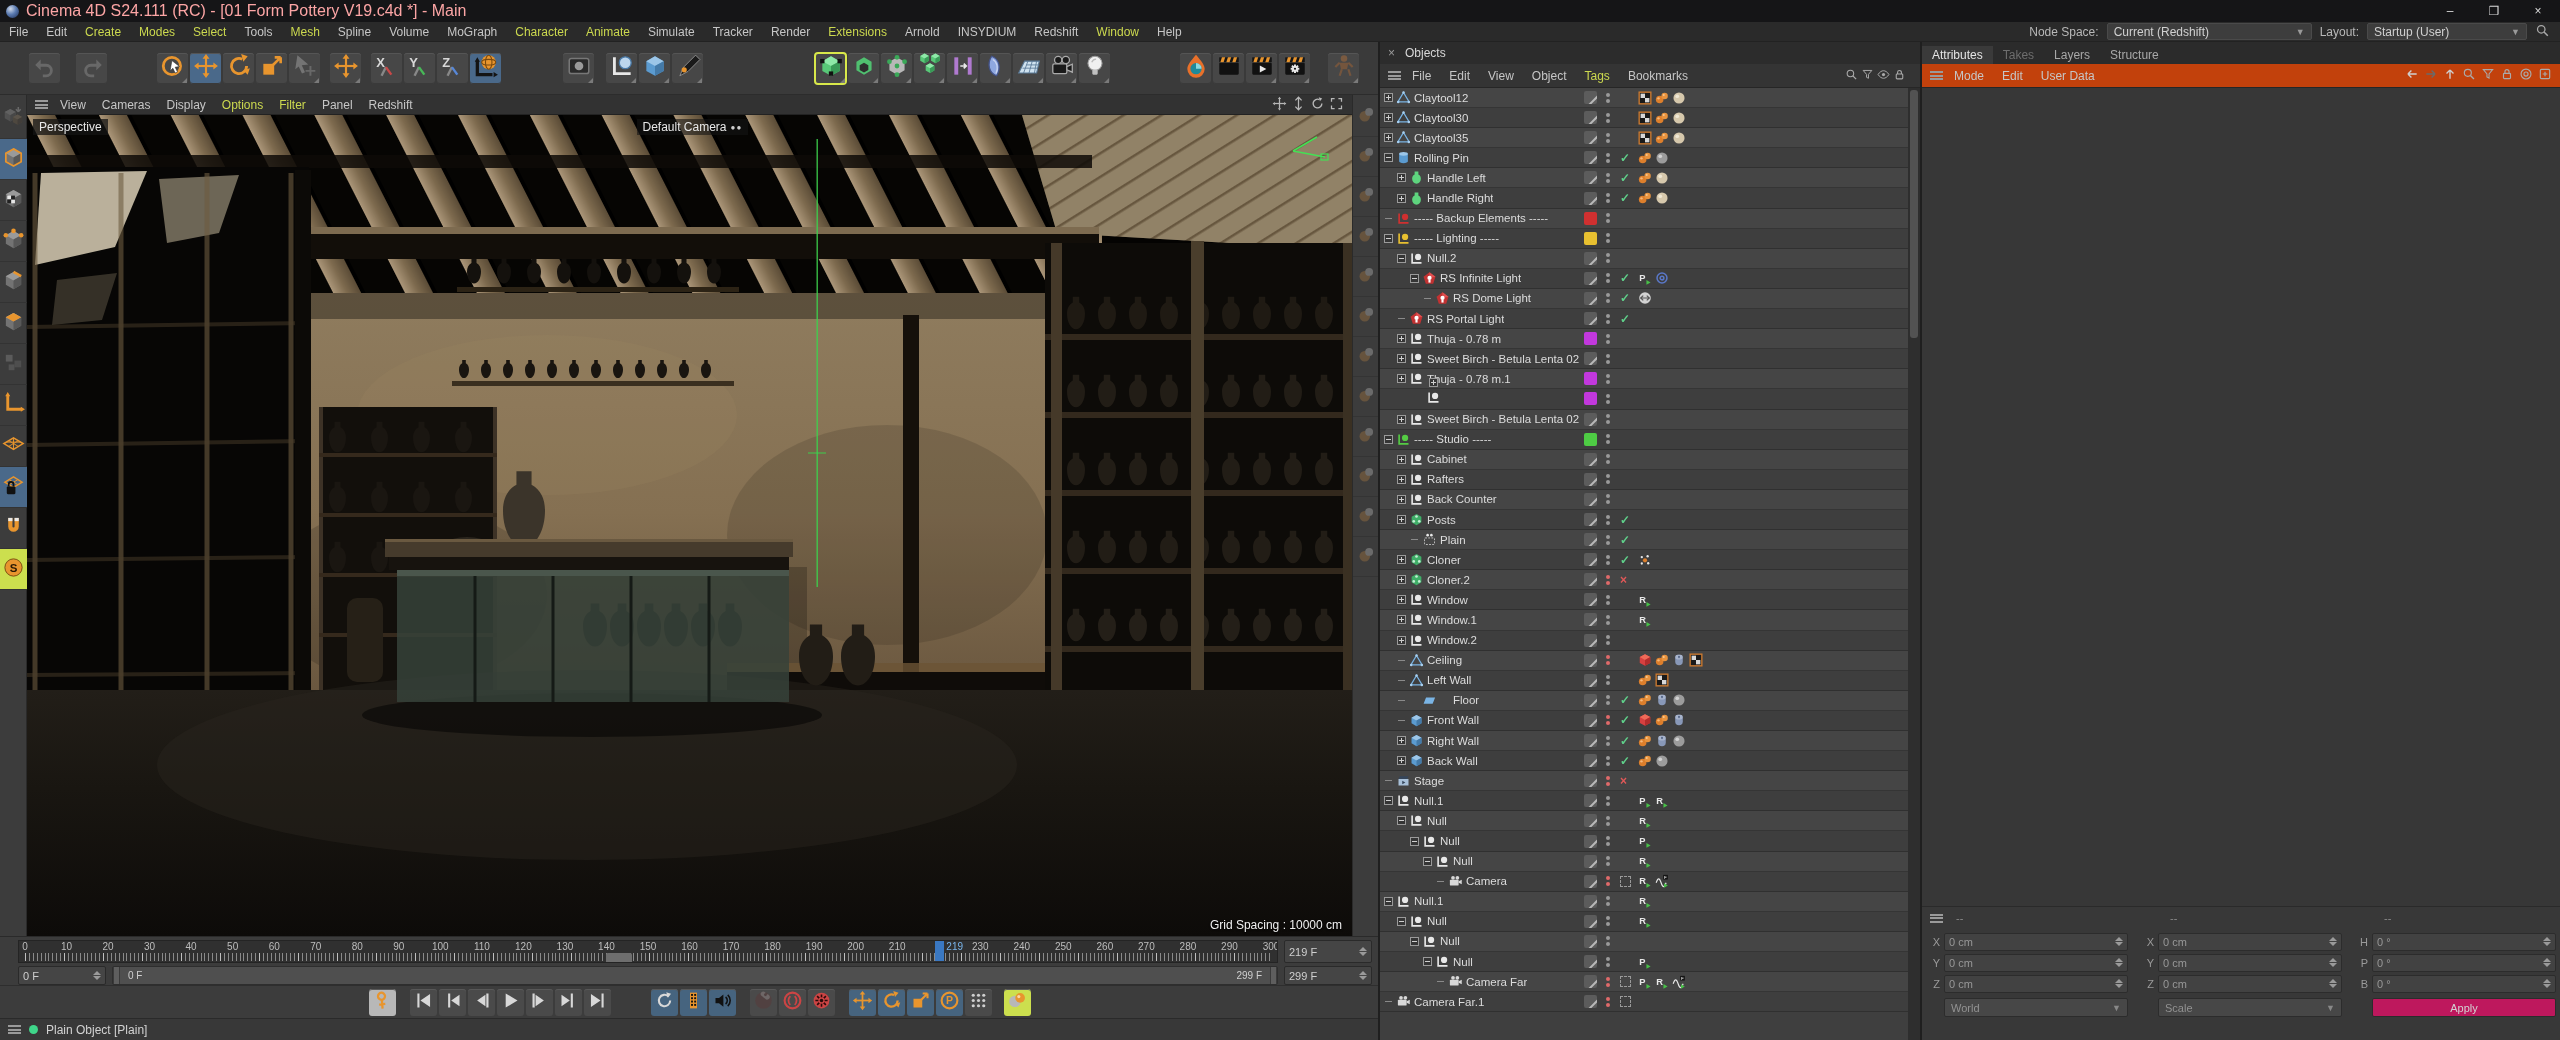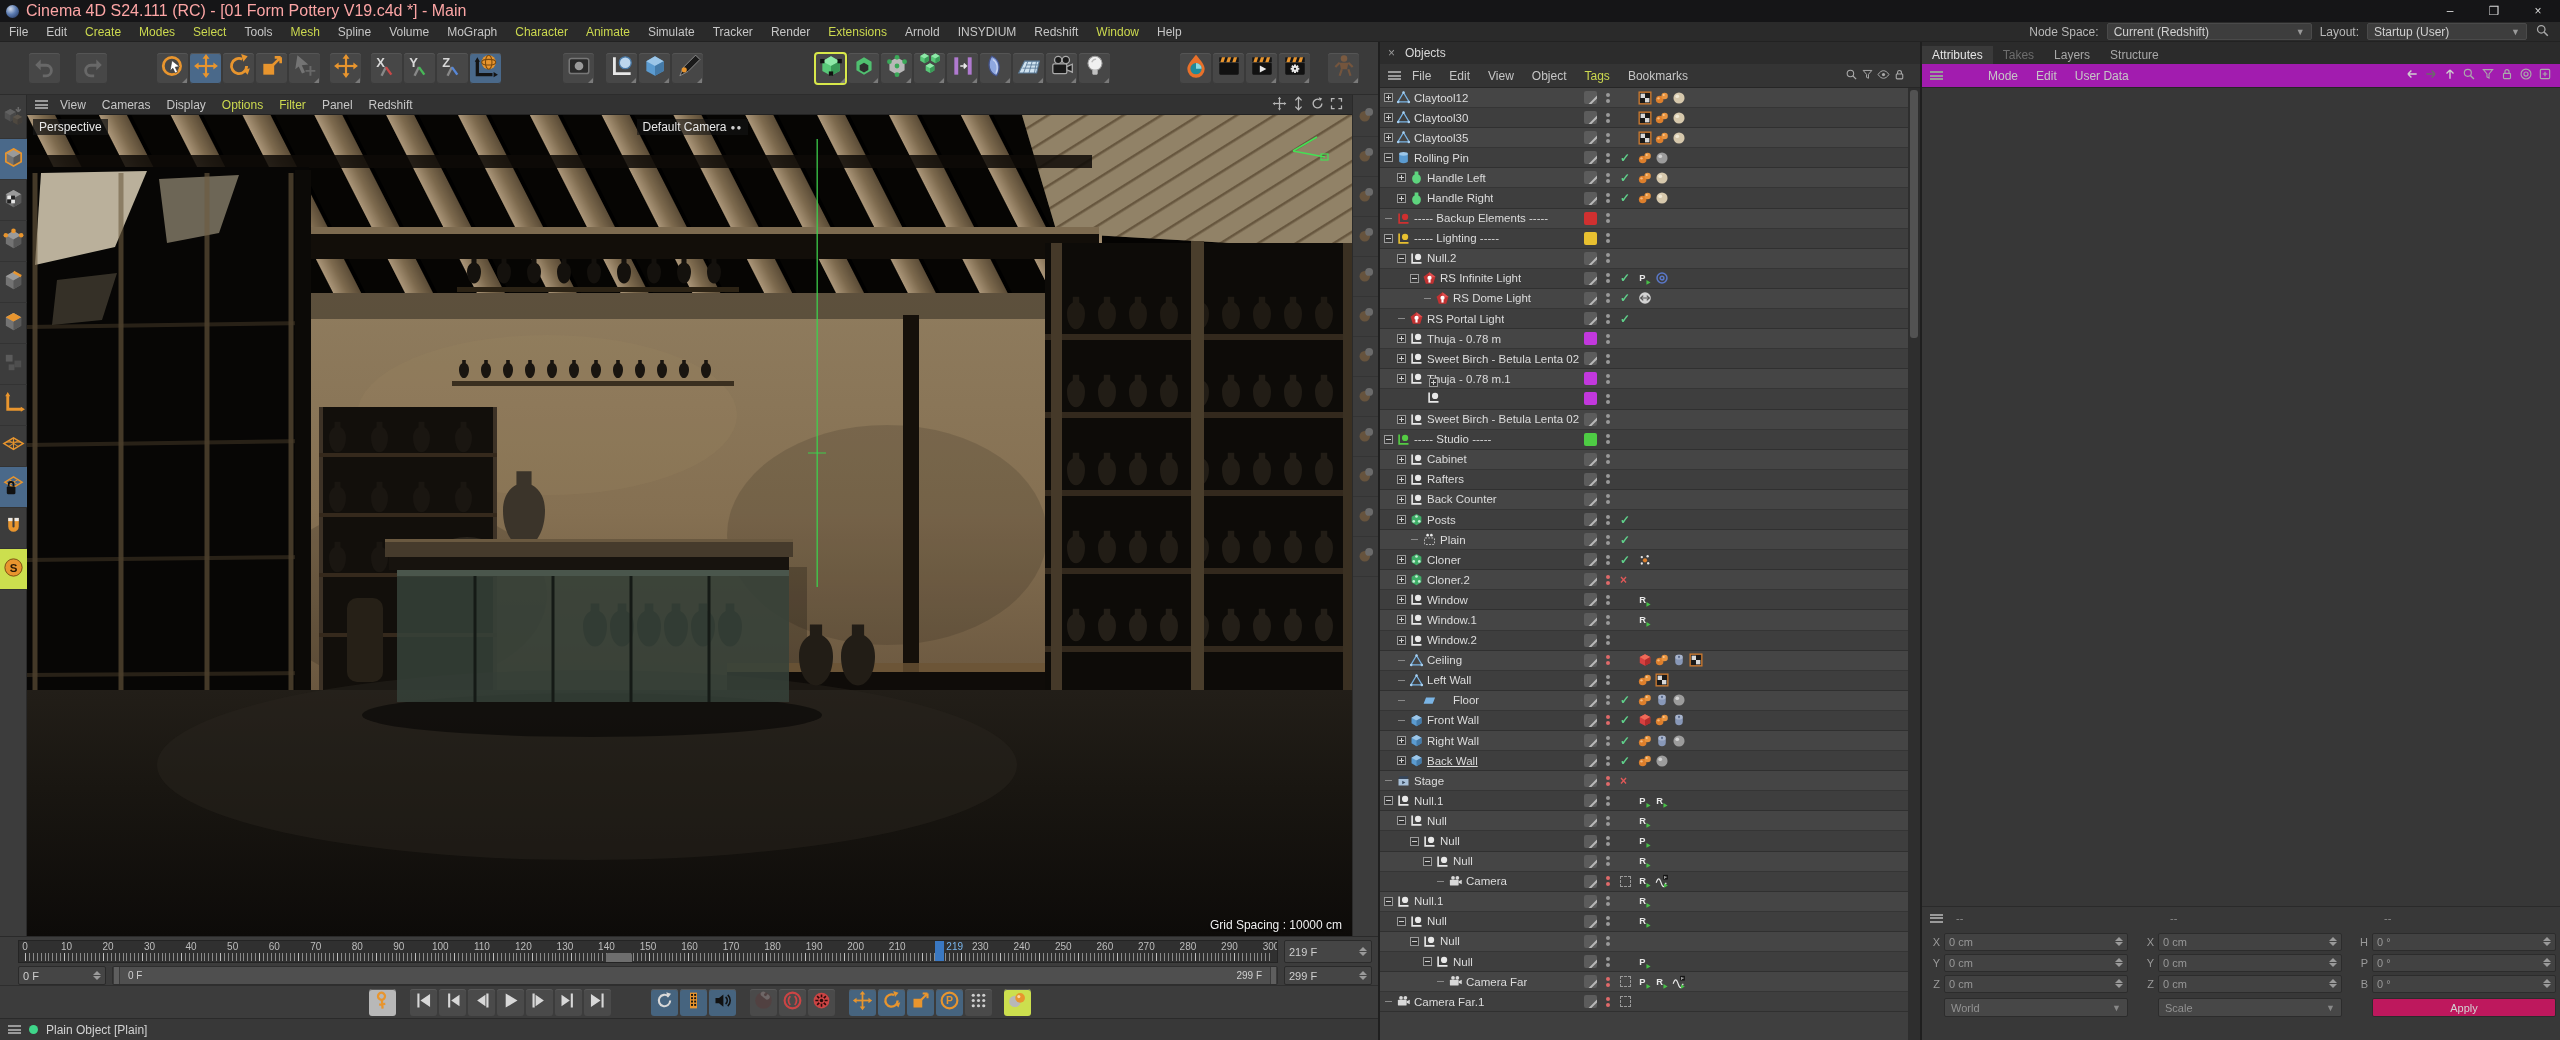--- a/index.html
+++ b/index.html
@@ -143,21 +143,21 @@
   .selbox{width:11px;height:11px;border:1px dashed #9a9a9a;}
   .tagico{width:14px;height:14px;}
   .tagico svg{width:14px;height:14px;}
 
   
   #attributes-panel{position:absolute;left:1920px;top:42px;width:640px;height:998px;background:#373737;border-left:2px solid #1f1f1f;display:flex;flex-direction:column;}
   #attr-tabs{height:22px;background:#2b2b2b;display:flex;align-items:flex-end;font-size:12px;flex:none;}
   #attr-tabs .tab{padding:2px 10px;color:#a8a8a8;}
   #attr-tabs .tab.active{background:#3a3a3a;color:#e4e4e4;}
   #attr-tabs .tab.dim{color:#6e6e6e;}
-  #attr-menu{height:24px;background:#a21caf;border-bottom:1px solid #262626;display:flex;align-items:center;font-size:12px;flex:none;gap:34px;}
+  #attr-menu{height:24px;background:#c2410c;border-bottom:1px solid #262626;display:flex;align-items:center;font-size:12px;flex:none;}
   #attr-menu .mi{padding:0 9px;color:#c6c6c6;}
   #attr-menu .burger{margin:0 2px 0 8px;}
   #attr-menu-icons{margin-left:auto;display:flex;gap:5px;padding-right:8px;align-items:center;}
   #attr-menu-icons svg{width:14px;height:14px;}
   #attr-body{flex:1;background:#373737;}
   #attr-coords{flex:none;height:134px;background:#383838;border-top:1px solid #2a2a2a;position:relative;font-size:11px;color:#9a9a9a;}
   #coord-hdr{display:flex;align-items:center;height:22px;padding-left:8px;gap:4px;}
   #coord-hdr .h{position:absolute;font-size:11px;color:#8a8a8a;}
   .cgroup{position:absolute;top:24px;width:198px;}
   .crow{display:flex;align-items:center;height:21px;gap:4px;}
@@ -2111,21 +2111,21 @@
                   <rect x="5.5" y="3" width="13" height="8" rx="4" fill="#a8b4cc"></rect>
                   <rect x="10.8" y="4.5" width="2.4" height="4.5" rx="1.2" fill="#46587a"></rect>
                 </svg></span>
               <span class="tagico"><svg viewBox="0 0 24 24" xmlns="http://www.w3.org/2000/svg">
                   <circle cx="12" cy="12" r="9.5" fill="#9c9c9c"></circle>
                   <circle cx="9" cy="9" r="3.2" fill="#d2d2d2"></circle>
                 </svg></span>
             </span>
           </div>
           <div class="orow">
-            <div class="tree" style="padding-left: 17px; text-decoration: underline;">
+            <div class="tree" style="padding-left: 17px;">
               <span class="exp plus"></span>
               <span class="oicon"><svg viewBox="0 0 24 24" xmlns="http://www.w3.org/2000/svg">
                   <path d="M12 3l8 4.5v9L12 21l-8-4.5v-9z" fill="#5b9bd0"></path>
                   <path d="M12 3l8 4.5-8 4.5-8-4.5z" fill="#9cc6e8"></path>
                   <path d="M12 12v9l8-4.5v-9z" fill="#447aa8"></path>
                 </svg></span>
               <span>Back Wall</span>
             </div>
             <span class="ocol col-layer">
               <span class="layerbox pencil"></span>

